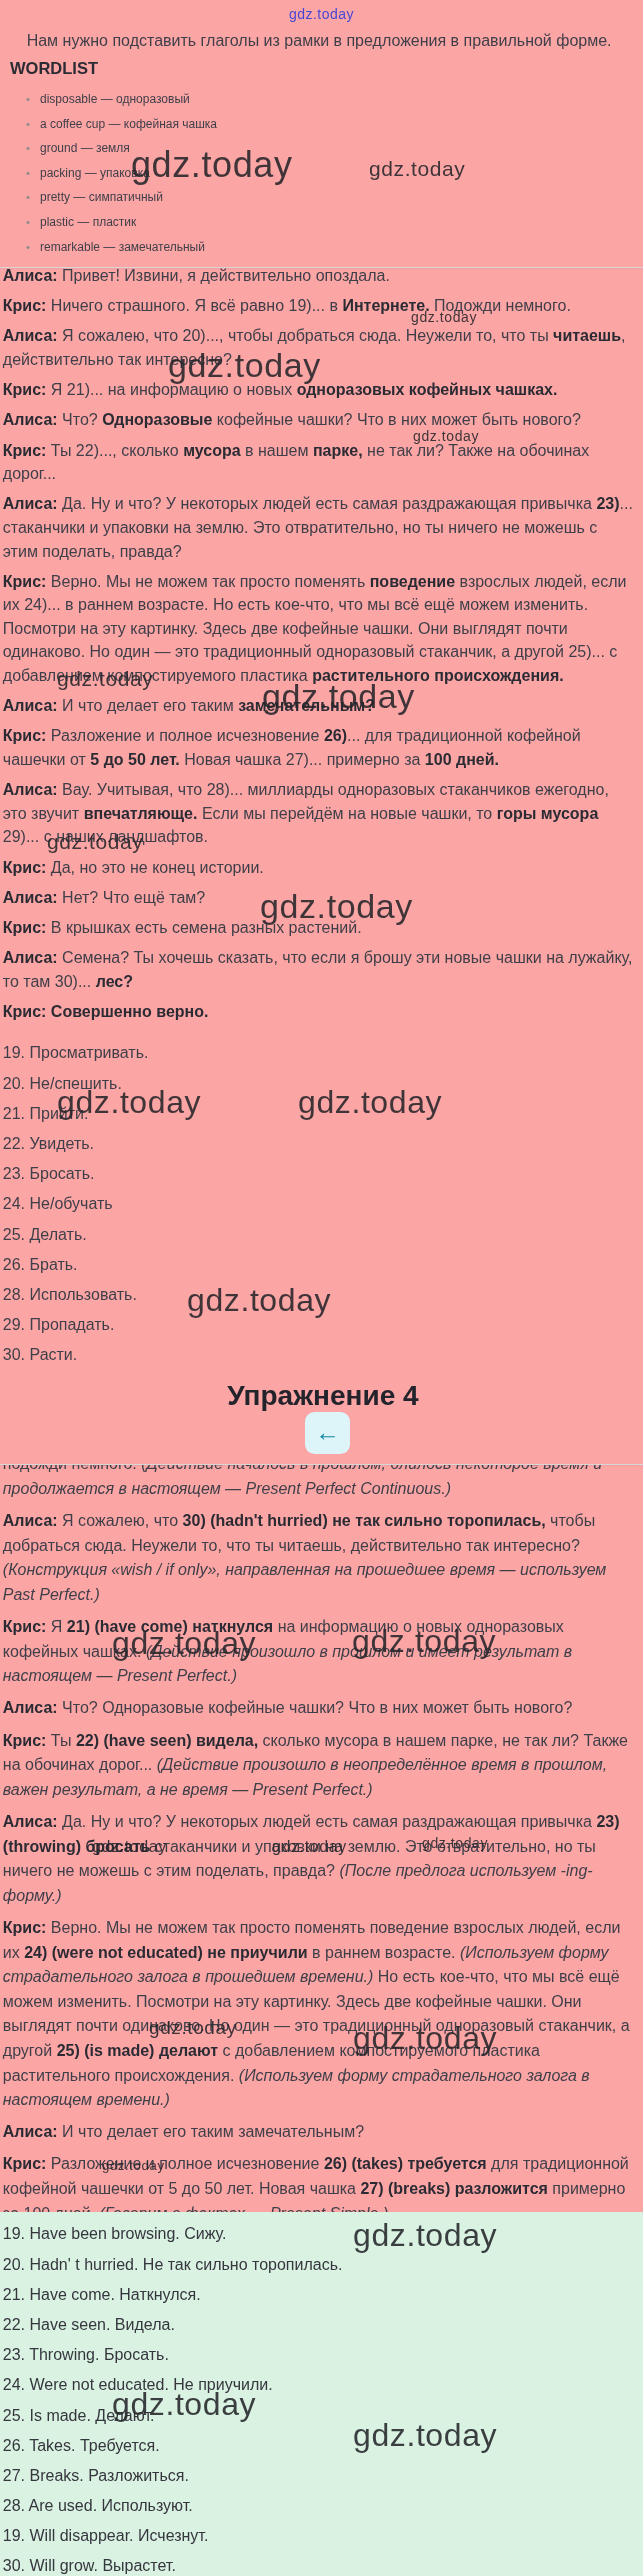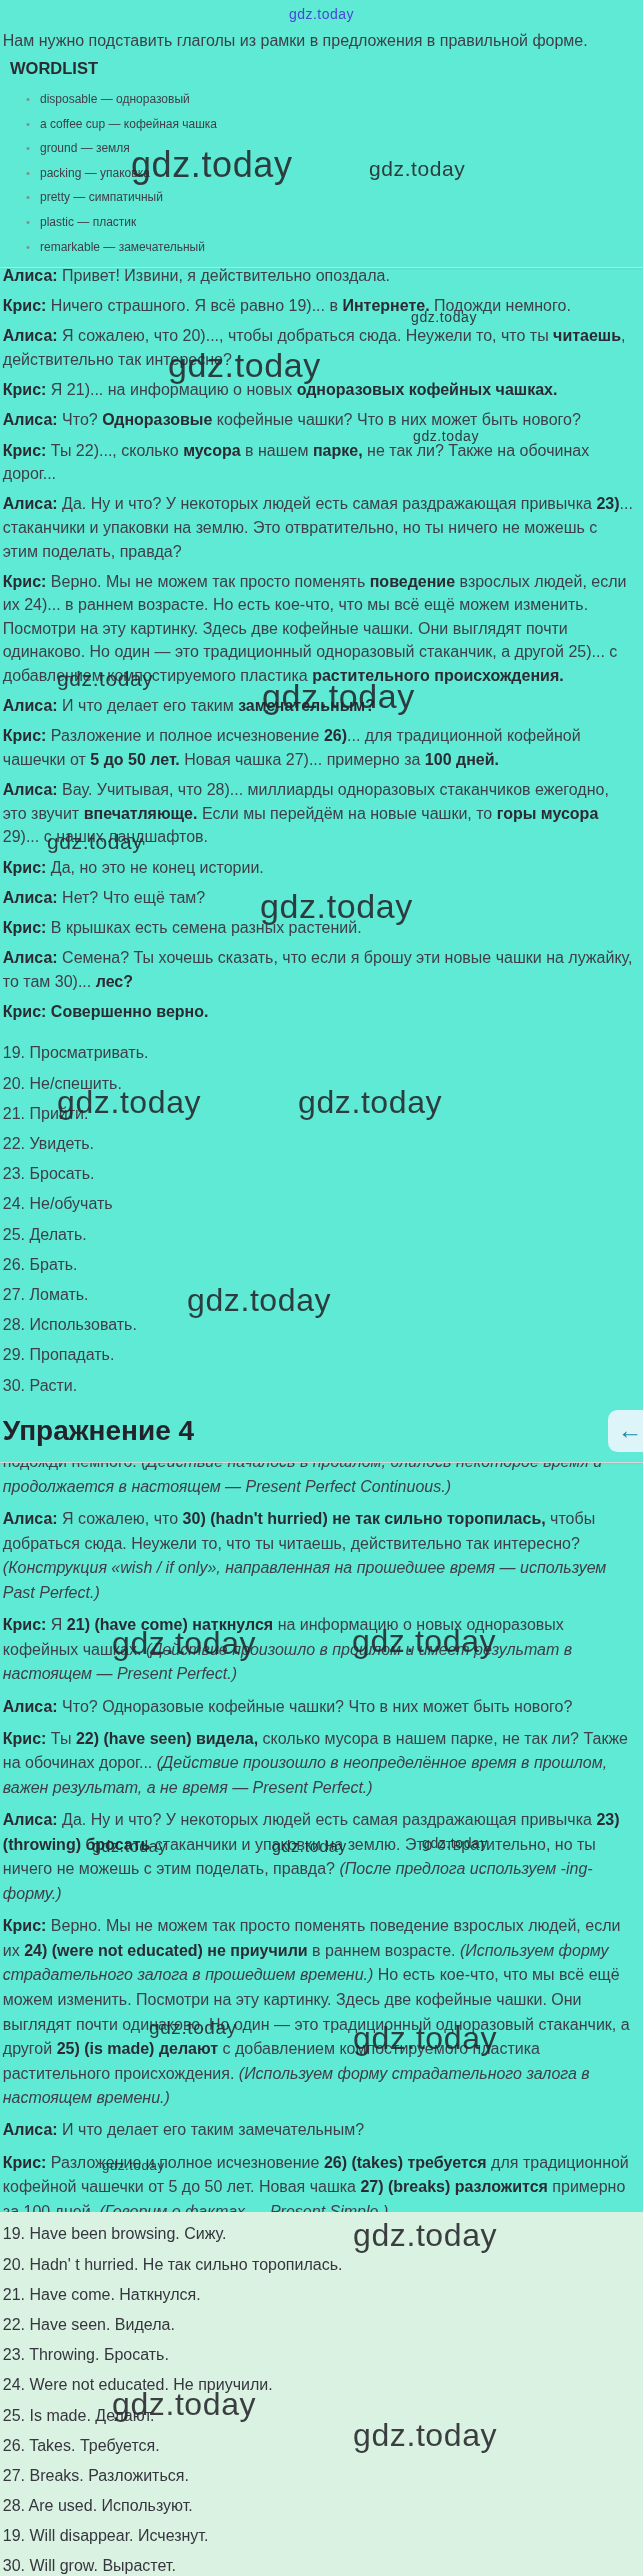--- a/index.html
+++ b/index.html
@@ -1,37 +1,37 @@
 <!DOCTYPE html>
 <html style="font-size:15px"><head>
 <meta charset="utf-8">
 <style>
   * { margin:0; padding:0; box-sizing:border-box; }
   html,body { background:#ffffff; }
   body { width:643px; font-family:"Liberation Sans", sans-serif; color:#3f3f49; }
-  #page { position:relative; width:643px; height:2576px; overflow:hidden; background:#5eead4; }
+  #page { position:relative; width:643px; height:2576px; overflow:hidden; background:#fca5a5; }
   .logo { display:block; text-align:center; color:#4747d6; font-size:14px; font-weight:500;
           letter-spacing:0.5px; margin:5.7px auto 7.6px; text-decoration:none; width:113px; }
   .para { font-size:16px; line-height:23.6px; margin:0 0 6.6px; padding:0 7.6px 0 2.8px; }
   .b { font-weight:bold; color:#2b2b34; }
   .i { font-style:italic; }
-  .intro { margin-bottom:5.7px; }
+  .intro { margin-bottom:5.7px;text-align:center; }
   .wordlist-title { font-weight:bold; font-size:16.5px; color:#2b2b34; margin:3.8px 0 9.5px; padding-left:10px; }
   ul.wordlist { list-style:none; padding-left:40px; margin-bottom:7.6px; }
   ul.wordlist .word-item { font-size:12px; line-height:24.6px; position:relative; color:#3f3f49; }
   ul.wordlist .word-item::before { content:"•"; position:absolute; left:-14px; top:0; color:#8a8a8a; font-size:11.3px; }
   .divider { border:none; border-top:0.9px solid #d7d7d7; box-shadow:0 0.9px 1.9px rgba(0,0,0,.07); margin:0; }
   .clip { overflow:hidden; }
   .clip1 { padding-top:0.9px; }
   .clip1 .para:first-child { margin-top:-4.7px; }
   .clip2 .para:first-child { margin-top:-12.3px; }
   .sec2 .para { line-height:24.6px; margin-bottom:7.6px; }
   .verbs { margin-top:11.3px; }
   .verbs .para { margin-bottom:6.6px; }
-  .exercise-header { display:flex; align-items:center; justify-content:space-between; margin:13.2px 0 9.5px; padding-left:2.8px; }
+  .exercise-header { display:flex; align-items:center; justify-content:space-between; margin:13.2px 0 9.5px; padding-left:2.8px;flex-direction:column; }
   .exercise-title { font-size:28px; font-weight:bold; color:#23232b; font-family:"Liberation Sans", sans-serif; }
   .back-button { width:45px; height:42px; background:#ddf4f9; border:none; border-radius:9.5px;
                  color:#1889a6; font-size:24.6px; line-height:1; margin-right:-9.5px; cursor:pointer;
                  display:flex; align-items:center; justify-content:center; }
   .green { position:absolute; left:0; right:0; top:2212px; bottom:0; background:#d9f2e1; padding:10.4px 7.6px 0 2.8px; }
   .green .para { margin-bottom:6.6px; color:#36363f; padding-left:0; }
   #wm-layer { position:absolute; left:0; top:0; right:0; bottom:0; pointer-events:none; z-index:6; }
   .wm { position:absolute; font-weight:300; color:#26262b; letter-spacing:0.6px; white-space:nowrap; opacity:.88; }
 </style>
 </head>
@@ -78,21 +78,20 @@
 
   <div class="verbs">
       <p class="para item">19. Просматривать.</p>
       <p class="para item">20. Не/спешить.</p>
       <p class="para item">21. Прийти.</p>
       <p class="para item">22. Увидеть.</p>
       <p class="para item">23. Бросать.</p>
       <p class="para item">24. Не/обучать</p>
       <p class="para item">25. Делать.</p>
       <p class="para item">26. Брать.</p>
-      <p class="para item">27. Ломать.</p>
       <p class="para item">28. Использовать.</p>
       <p class="para item">29. Пропадать.</p>
       <p class="para item">30. Расти.</p>
     </div>
 
   <div class="exercise-header">
     <h1 class="exercise-title">Упражнение 4</h1>
     <button class="back-button">
       <span>←</span>
     </button>

